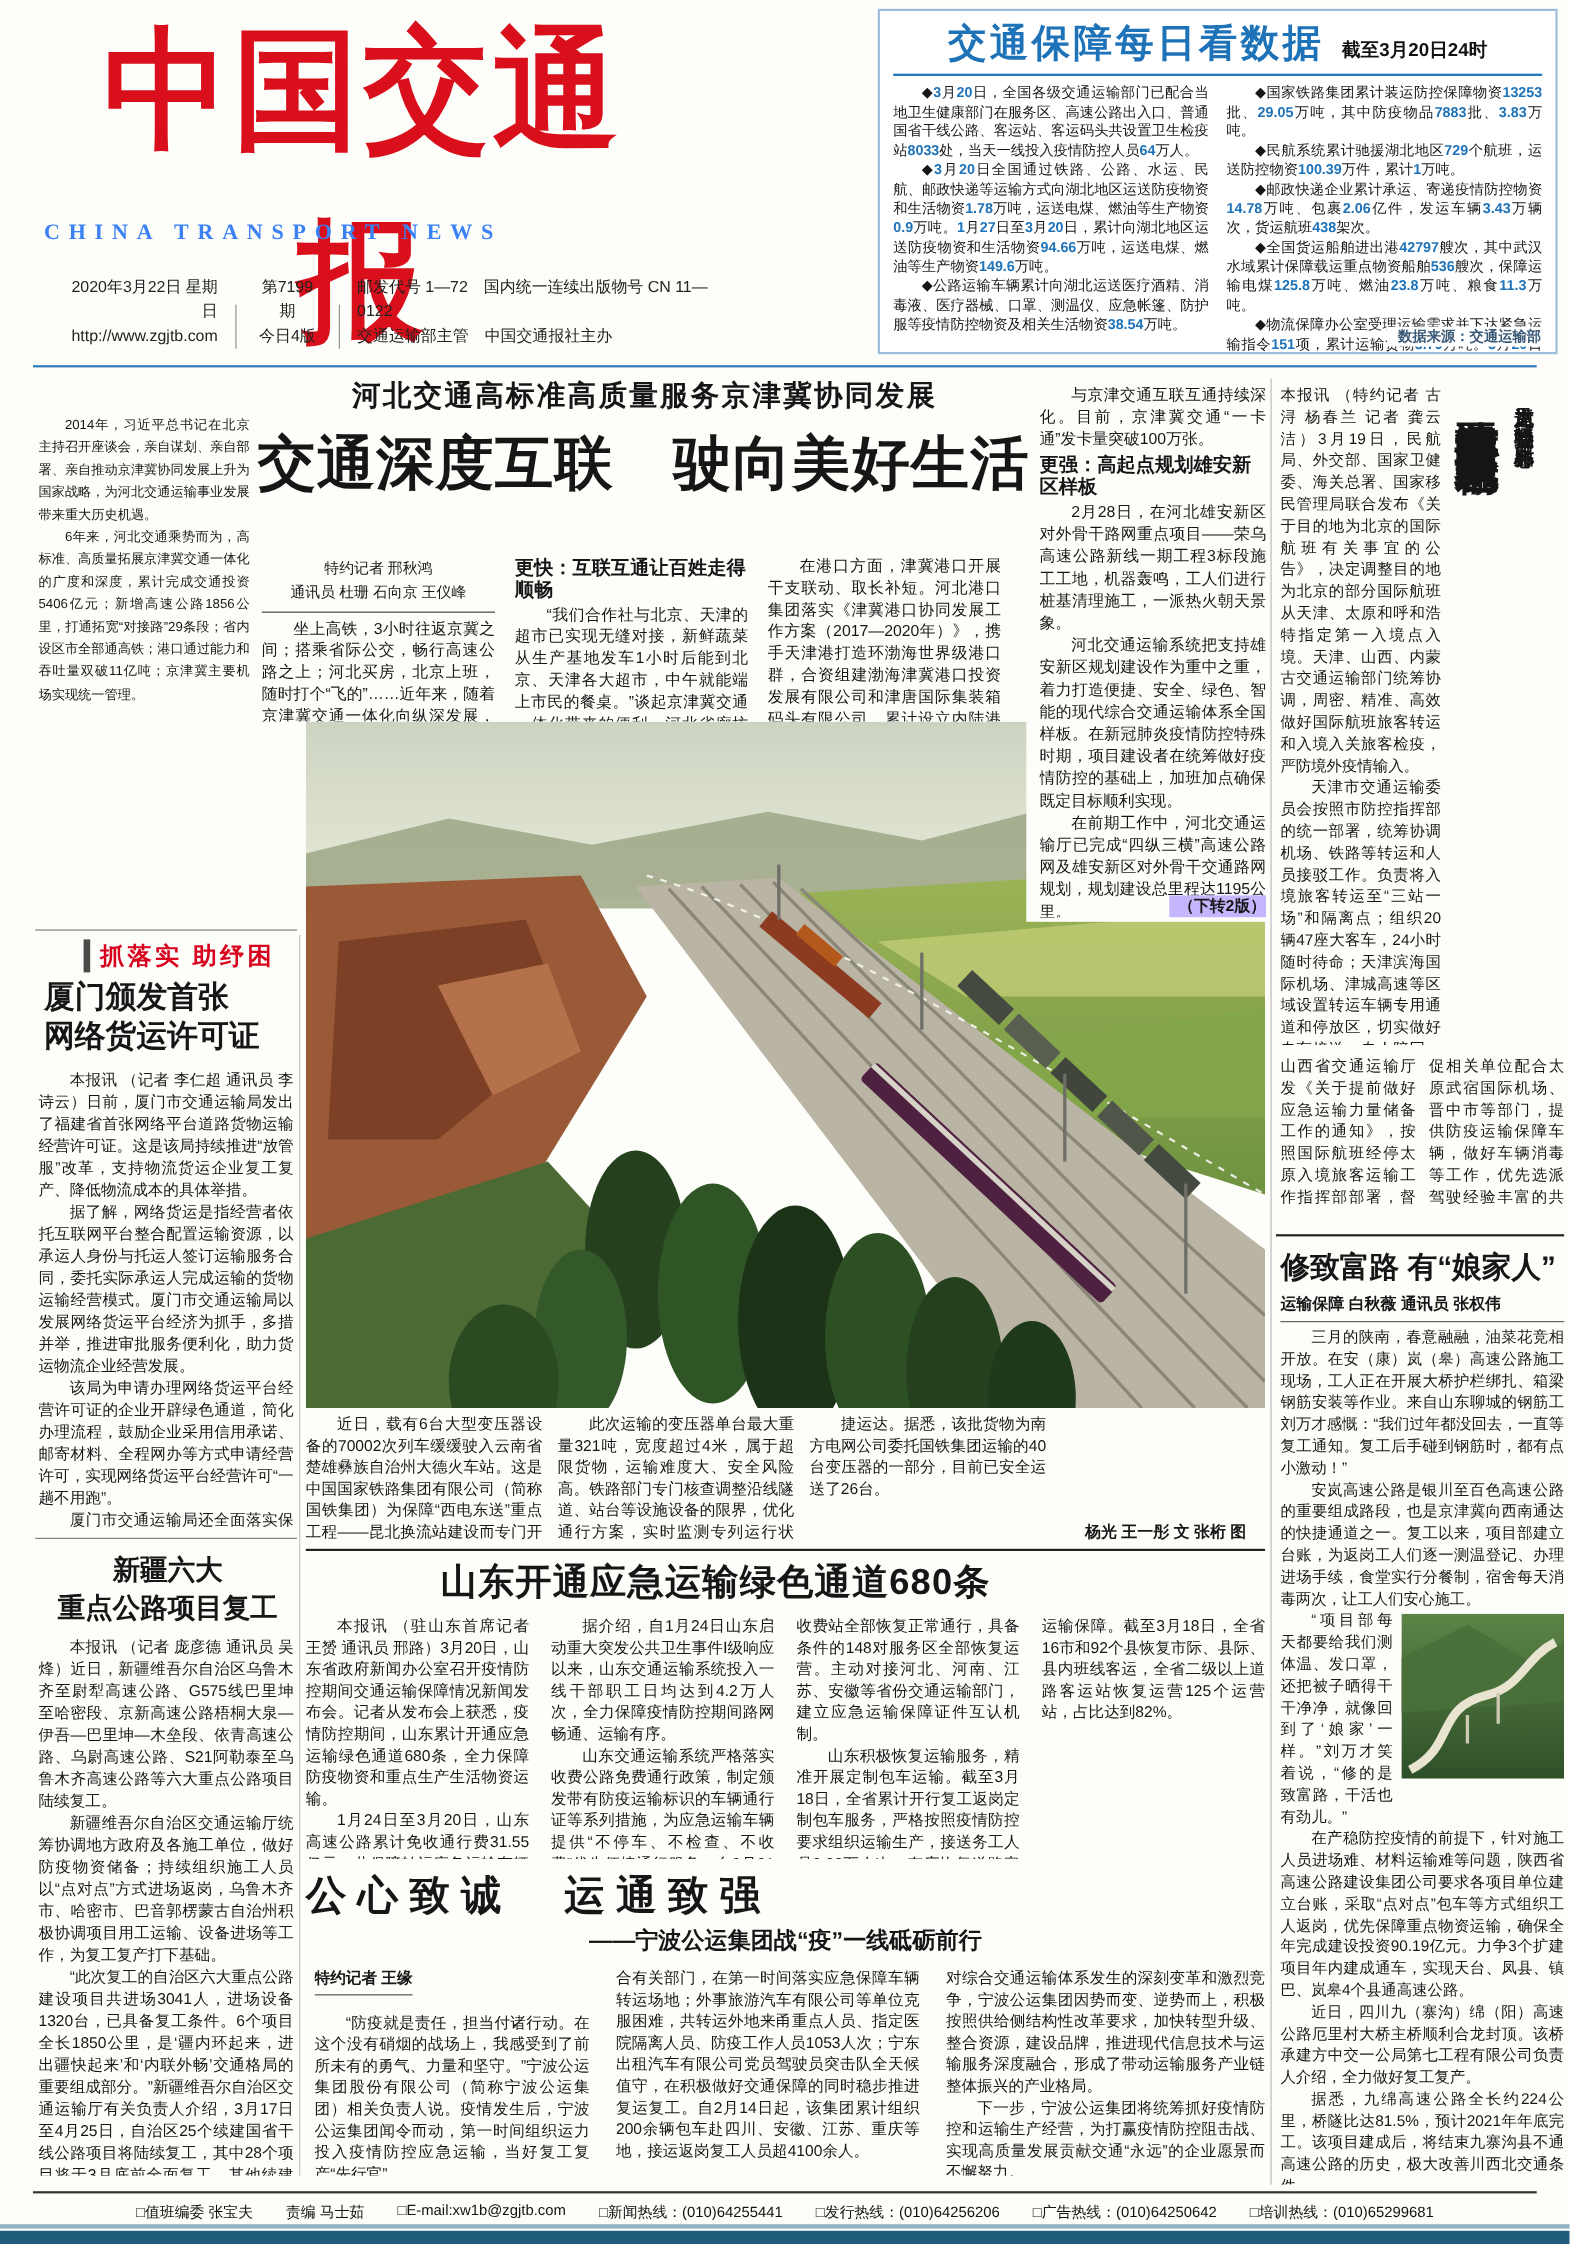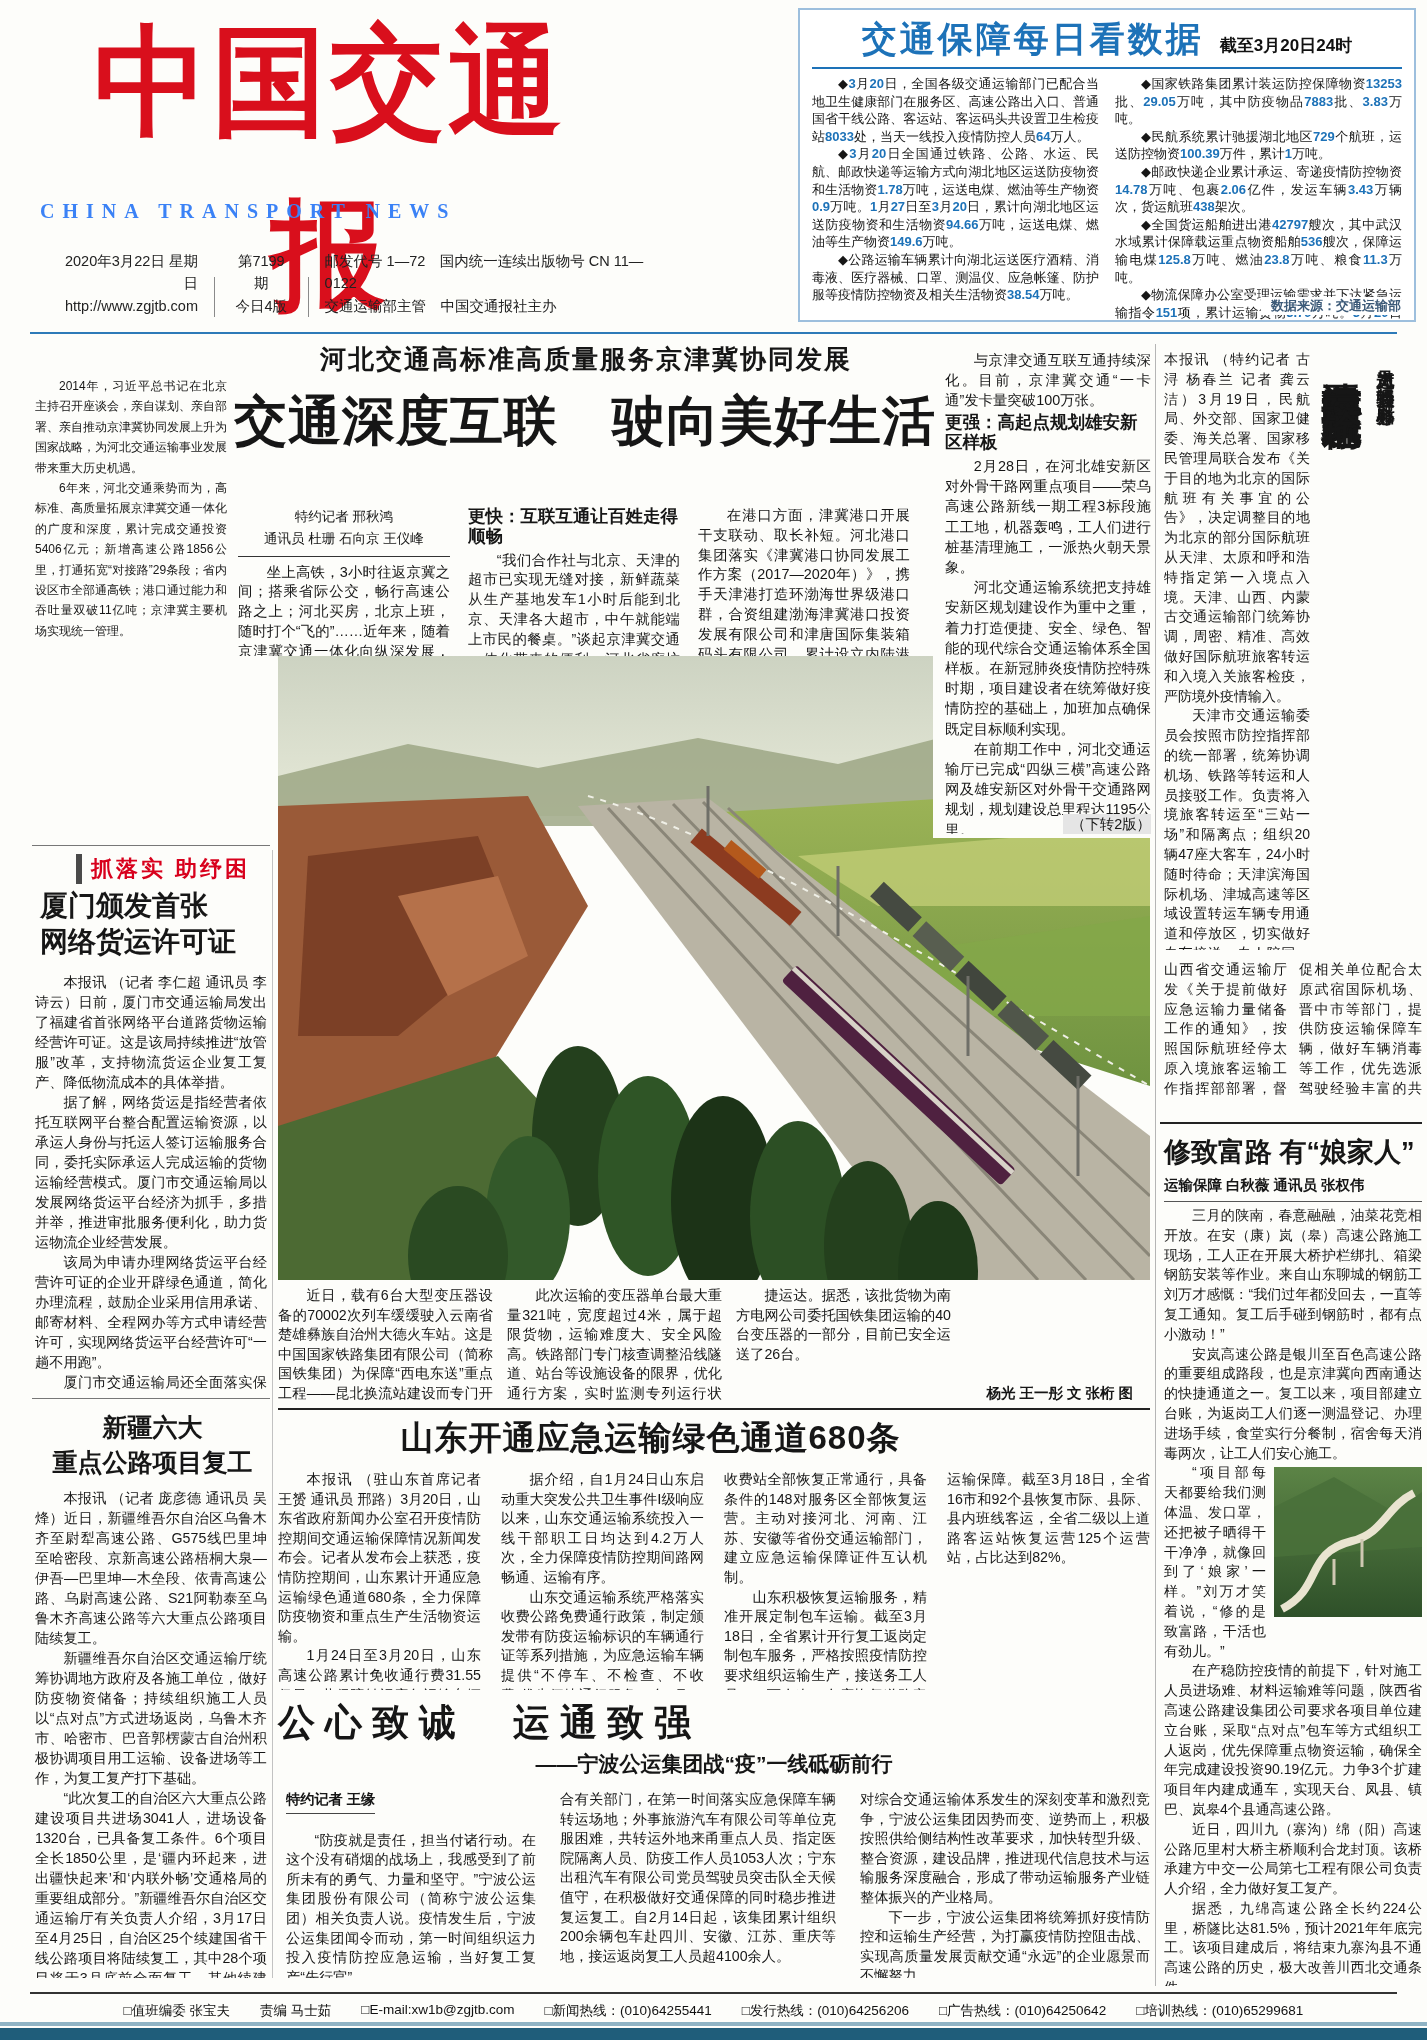--- a/index.html
+++ b/index.html
@@ -40,21 +40,21 @@
   #lead-kicker{left:240px;top:342px;width:692px;text-align:center;font-size:26px;font-weight:800;letter-spacing:2px}
   #lead-headline{left:232px;top:386px;width:706px;text-align:center;font-size:53px;
     font-weight:900;letter-spacing:1px;white-space:nowrap}
   .lead-col{top:506px;width:212px;height:150px;font-size:14.4px;line-height:19.8px;overflow:hidden}
   #lead-colA{left:238px}#lead-colB{left:468px}#lead-colC{left:698px}
   #lead-byline{text-align:center;font-size:13.5px;border-bottom:1px solid #333;
     padding-bottom:5px;margin-bottom:6px;line-height:1.65;text-indent:0}
   .subhead{font-weight:900;font-size:17.5px;margin:1px 0 4px;text-indent:0;text-align:left}
   #lead-colD{left:945px;top:350px;width:206px;height:484px;font-size:14.4px;line-height:20.2px;
     overflow:hidden;z-index:3}
-  #lead-turn{position:absolute;right:0;bottom:0;background:#e5e5e5;padding-left:8px;font-weight:400}
+  #lead-turn{position:absolute;right:0;bottom:0;background:#c4b5fd;padding-left:8px;font-weight:700}
 
   
   #photo-main{left:278px;top:656px;width:872px;height:624px;overflow:hidden;z-index:1}
   #photo-cutout{left:933px;top:656px;width:217px;height:182px;background:#fdfdfa;z-index:2}
   #captions{left:278px;top:1286px;width:872px;height:118px;display:flex;gap:14px;
     overflow:hidden;font-size:14.2px;line-height:19.6px}
   .cap{width:215px}
   #cap-credit{width:168px;display:flex;align-items:flex-end;justify-content:flex-end;
     font-weight:700;white-space:nowrap;font-size:14.5px}
   #mid-rule{left:278px;top:1408px;width:872px;border-top:2px solid #222}

